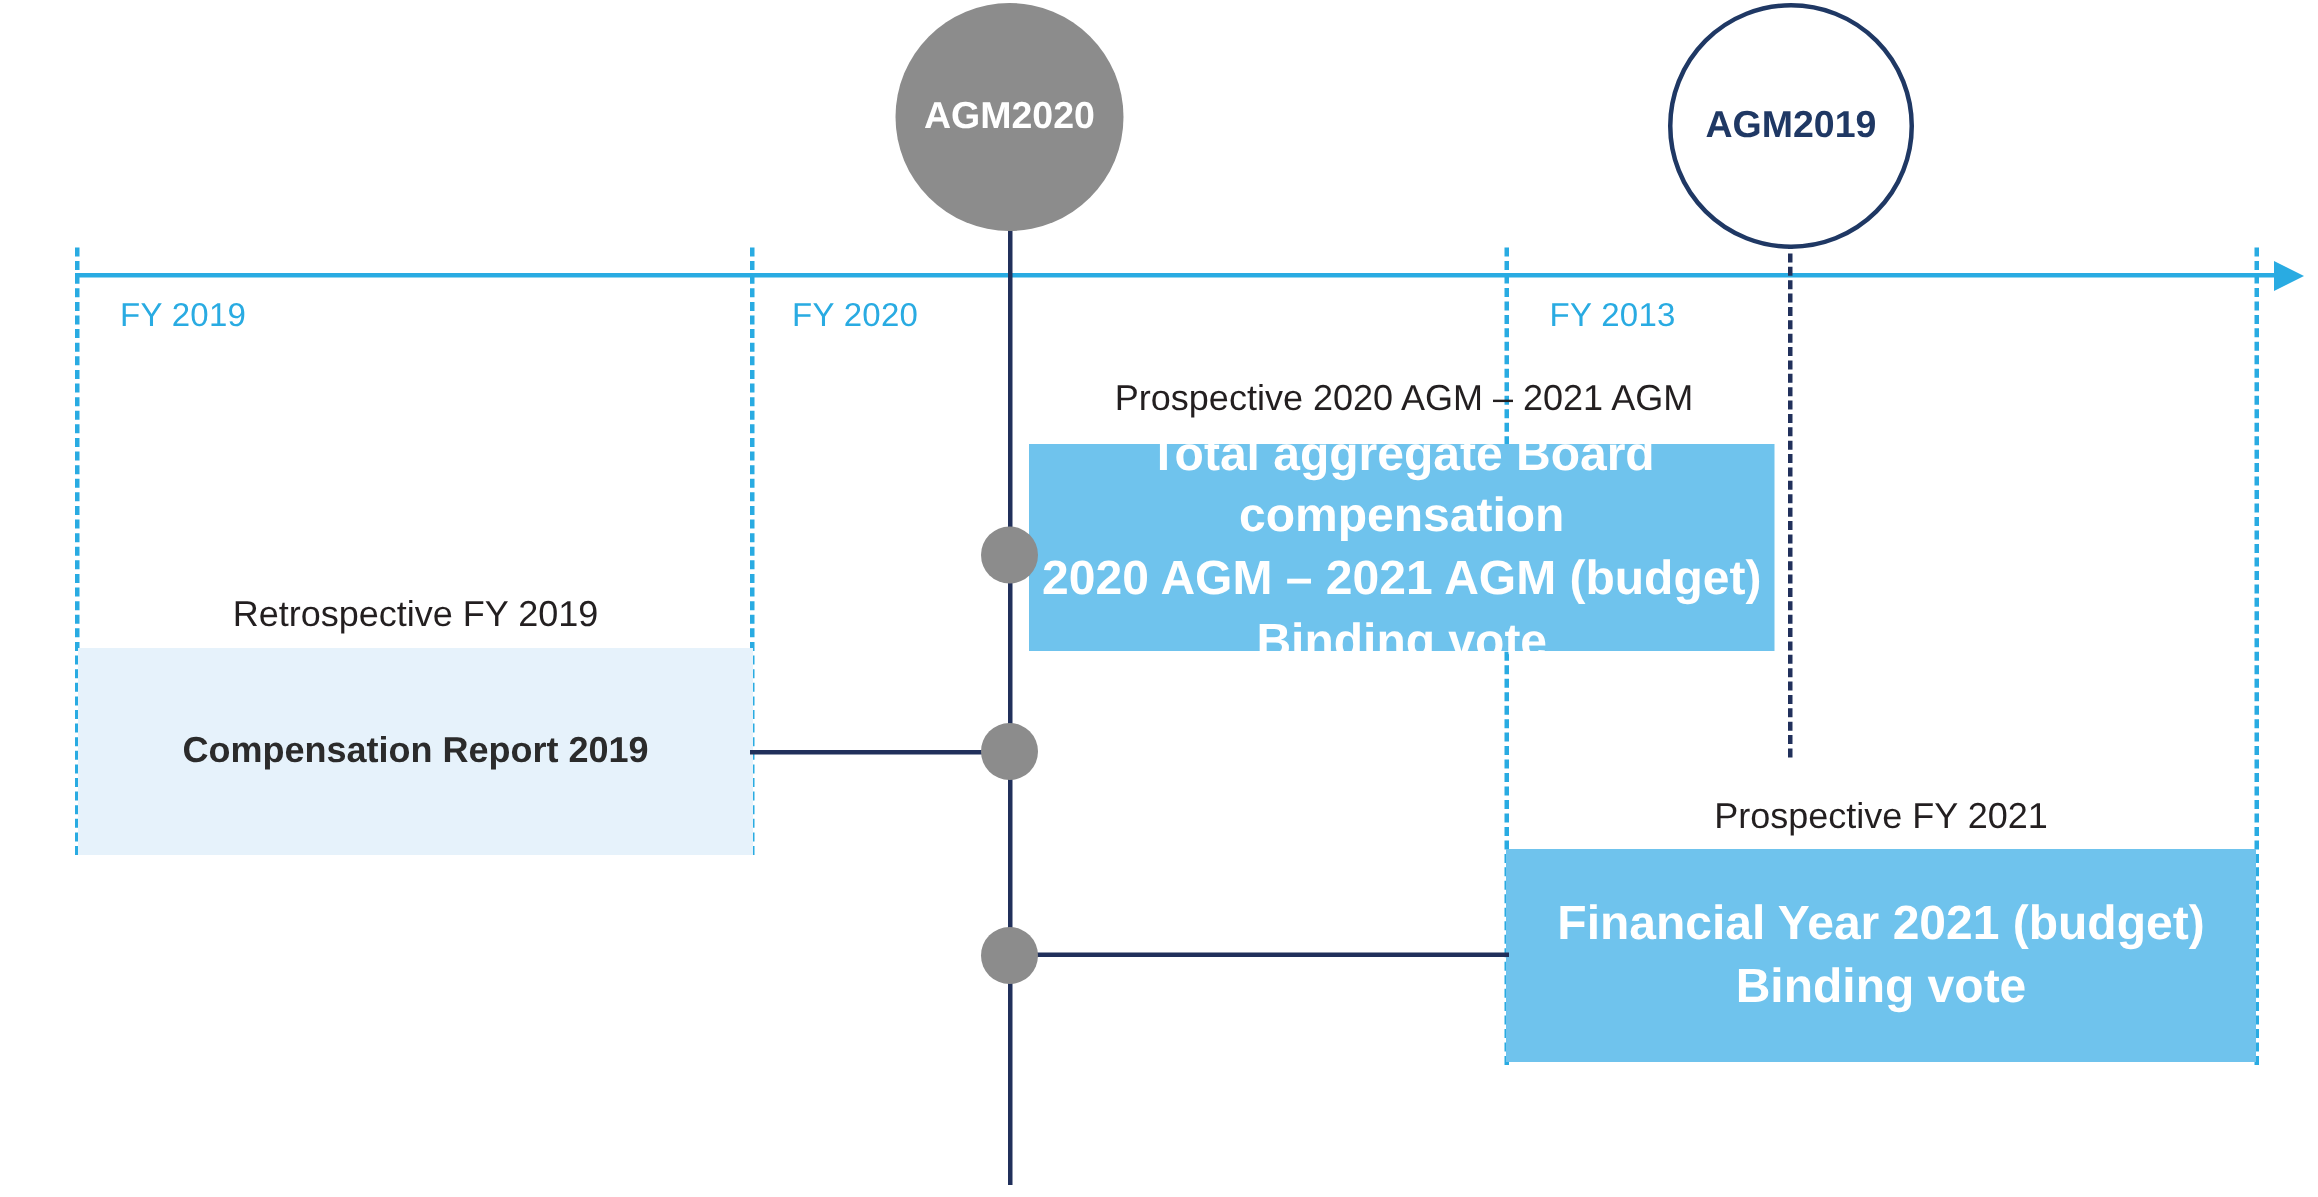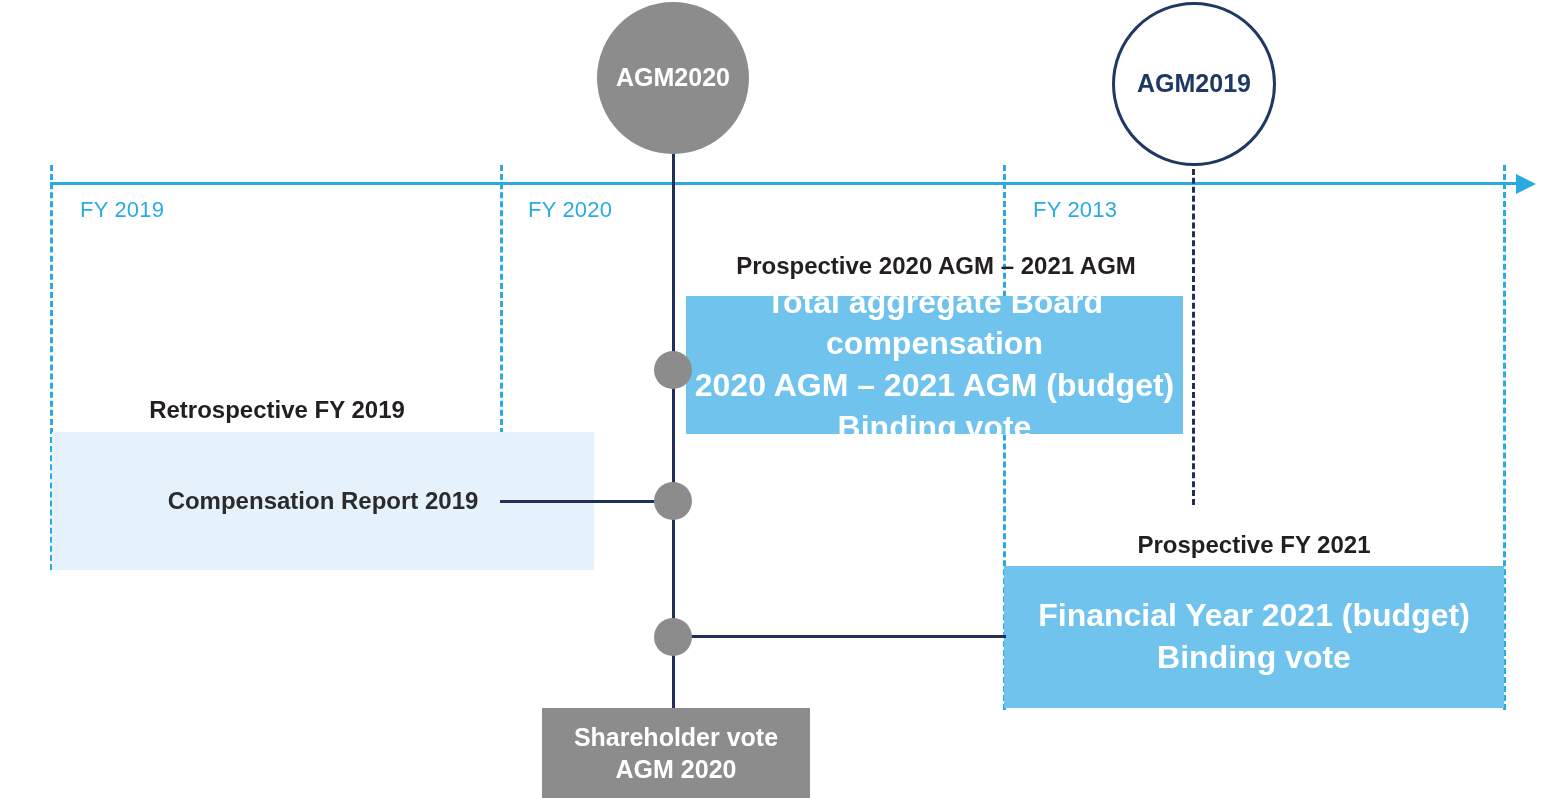--- a/index.html
+++ b/index.html
@@ -113,21 +113,21 @@
     color: #2b2b2b;
     font-size: 24px;
   }
   .box-grey {
     background: #8c8c8c;
     color: #ffffff;
     font-size: 25px;
   }
   .box-title {
     color: #231f20;
-    font-weight: bold;
+    font-weight: normal;
     font-size: 24px;
     text-align: center;
     white-space: nowrap;
   }
   .ln { display: block; }
 </style>
 </head>
 <body>
 
 <div id="stage">
@@ -163,35 +163,31 @@
   <div class="abs box box-blue" style="left:686px; top:296px; width:497px; height:138px;">
     <span class="ln">Total aggregate Board compensation</span>
     <span class="ln">2020 AGM – 2021 AGM (budget)</span>
     <span class="ln">Binding vote</span>
   </div>
 
   <div class="abs node-dot" style="left:654px; top:351px;"></div>
 
   <div class="abs box-title" style="left:52px; top:396px; width:450px;">Retrospective FY 2019</div>
 
-  <div class="abs box box-pale" style="left:52px; top:432px; width:542px; height:138px;">
+  <div class="abs box box-pale" style="left:52px; top:432px; width:450px; height:138px;">
     <span class="ln">Compensation Report 2019</span>
   </div>
 
   <div class="abs h-line-dark" style="left:500px; top:500px; width:174px;"></div>
   <div class="abs node-dot" style="left:654px; top:482px;"></div>
 
   <div class="abs box-title" style="left:1004px; top:531px; width:500px;">Prospective FY 2021</div>
 
   <div class="abs box box-blue" style="left:1004px; top:566px; width:500px; height:142px;">
     <span class="ln">Financial Year 2021 (budget)</span>
     <span class="ln">Binding vote</span>
   </div>
 
   <div class="abs h-line-dark" style="left:672px; top:635px; width:334px;"></div>
   <div class="abs node-dot" style="left:654px; top:618px;"></div>
 
-  <div class="abs box box-grey" style="left:542px; top:708px; width:268px; height:90px;">
-    <span class="ln">Shareholder vote</span>
-    <span class="ln">AGM 2020</span>
-  </div>
 
 </div>
 
 </body></html>

